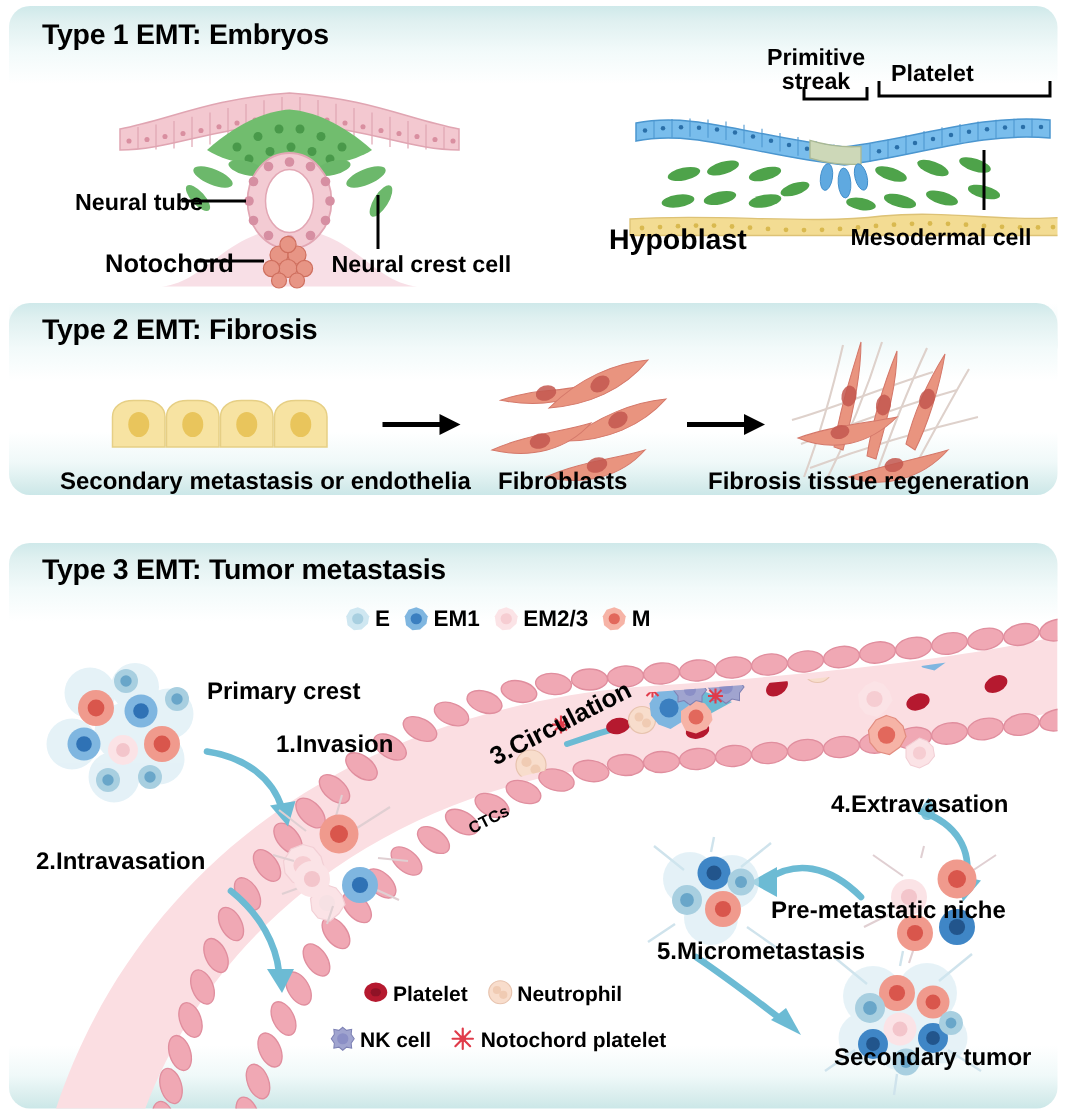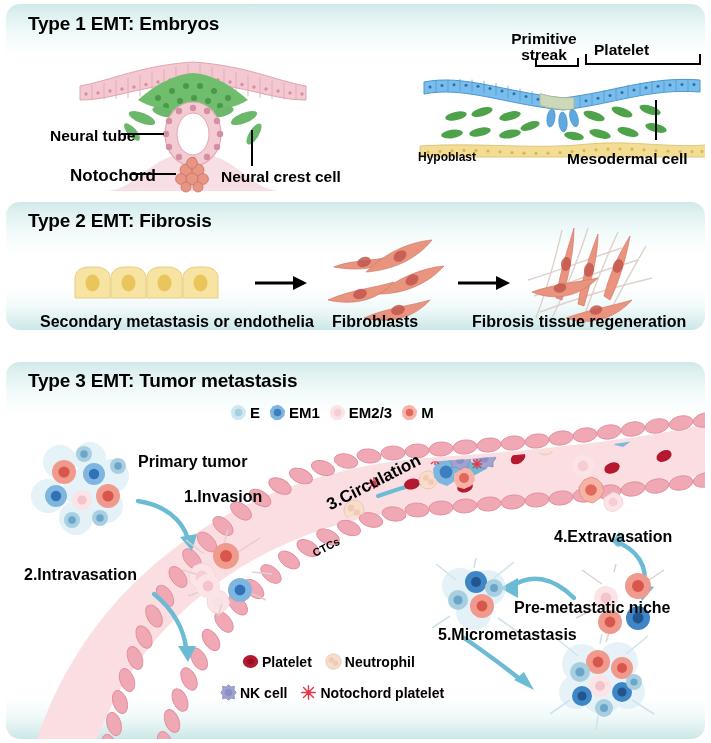--- a/index.html
+++ b/index.html
@@ -278,21 +278,21 @@
       <g stroke="#000" stroke-width="2" fill="none">
         <path d="M118 14 L118 22 L160 22 L160 14"></path>
         <path d="M168 10 L168 20 L282 20 L282 10"></path>
         <path d="M238 56 L238 96"></path>
       </g>
     </svg>
 
     <div class="lbl" style="left:488px;top:27px;font-size:15.5px;text-align:center;width:100px;">Primitive</div>
     <div class="lbl" style="left:488px;top:43px;font-size:15.5px;text-align:center;width:100px;">streak</div>
     <div class="lbl" style="left:588px;top:38px;font-size:15.5px;">Platelet</div>
-    <div class="lbl" style="left:412px;top:147px;font-size:12px;">Hypoblast</div>
+    <div class="lbl" style="left:400px;top:147px;font-size:19px;">Hypoblast</div>
     <div class="lbl" style="left:561px;top:147px;font-size:15.5px;">Mesodermal cell</div>
   </div>
 
   <div class="panel" id="panel2">
     <div class="panel-title">Type 2 EMT: Fibrosis</div>
 
     <svg class="art" style="left:66px;top:60px;" width="150" height="46" viewBox="0 0 150 46">
       <g fill="#f7e3a2" stroke="#e6cf85" stroke-width="1">
         <path d="M3 36 L3 16 C3 9 9 5 17 5 L24 5 C32 5 38 9 38 16 L38 36 Z"></path>
         <path d="M39 36 L39 16 C39 9 45 5 53 5 L60 5 C68 5 74 9 74 16 L74 36 Z"></path>
@@ -874,31 +874,32 @@
         <svg class="chip" viewBox="0 0 20 20">
           <g stroke="#e03b4a" stroke-width="1.7" stroke-linecap="round">
             <path d="M2 10 H18 M10 2 V18 M4.2 4.2 L15.8 15.8 M15.8 4.2 L4.2 15.8"></path>
           </g>
           <circle cx="10" cy="10" r="2.6" fill="#e03b4a"></circle>
         </svg>
         <span class="txt">Notochord platelet</span>
       </div>
     </div>
 
-    <div class="lbl" style="left:132px;top:92px;font-size:16px;">Primary tumor</div>
+    <div class="lbl" style="left:132px;top:92px;font-size:16px;">Primary crest</div>
 
     <div class="lbl" style="left:178px;top:127px;font-size:16px;">1.Invasion</div>
 
     <div class="lbl" style="left:18px;top:205px;font-size:16px;">2.Intravasation</div>
 
     <div class="lbl" style="left:318px;top:136px;font-size:17px;transform:rotate(-27deg);transform-origin:left top;">3.Circulation</div>
 
     <div class="lbl" style="left:305px;top:187px;font-size:11px;transform:rotate(-27deg);transform-origin:left top;">CTCs</div>
 
     <div class="lbl" style="left:548px;top:167px;font-size:16px;">4.Extravasation</div>
 
     <div class="lbl" style="left:508px;top:238px;font-size:16px;">Pre-metastatic niche</div>
 
     <div class="lbl" style="left:432px;top:265px;font-size:16px;">5.Micrometastasis</div>
 
+    <div class="lbl" style="left:550px;top:336px;font-size:16px;">Secondary tumor</div>
   </div>
 
 </div>
 
 </body></html>

